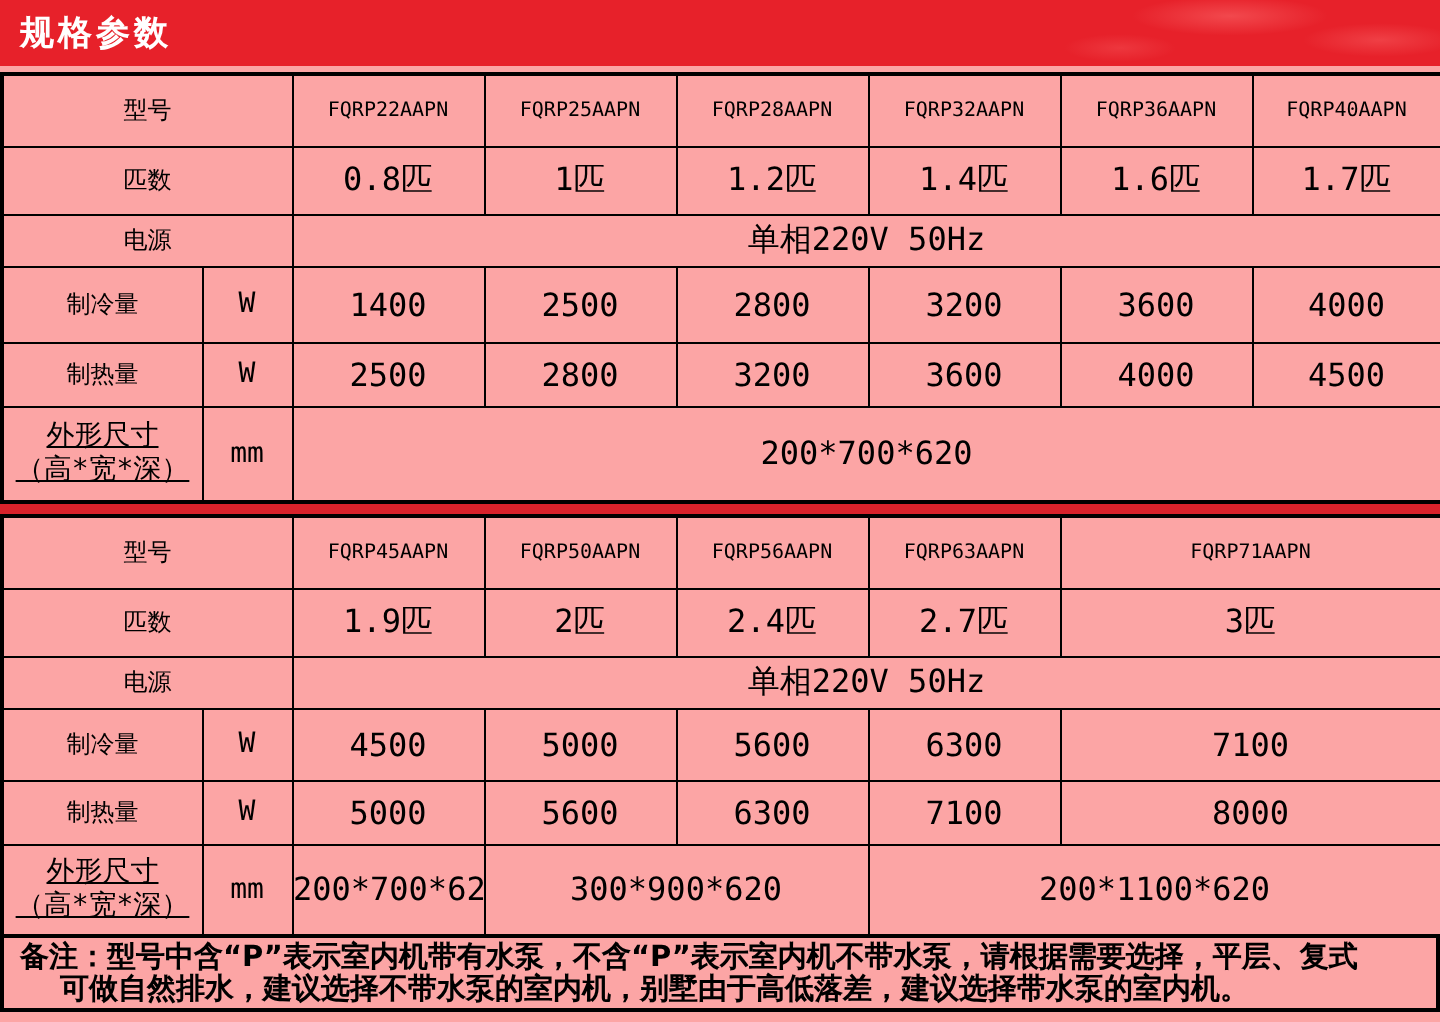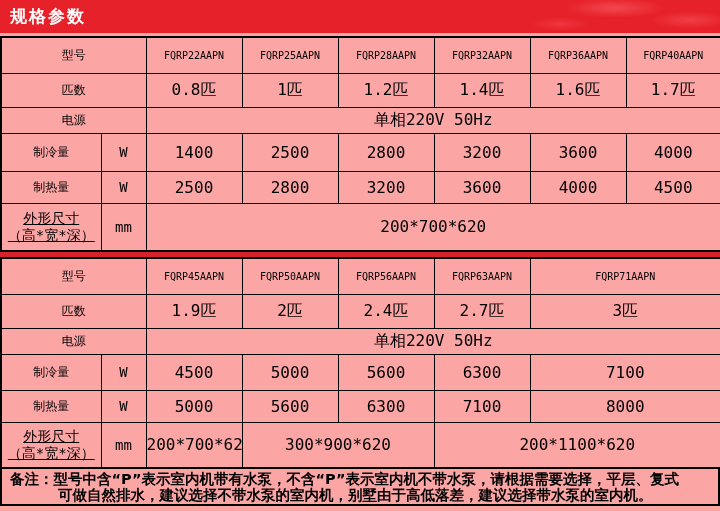--- a/index.html
+++ b/index.html
@@ -35,21 +35,21 @@
   td.model{font-size:10px;}
   td.val{font-size:16px;}
   td.dims-lbl{font-size:14px;line-height:17px;white-space:normal;text-decoration:underline;}
   .divider{height:5px;width:720px;background:#d7222b;}
   .note{
     width:706px;height:31px;border:2px solid #000;border-top:none;
     padding:2px 2px 2px 8px;
     font-family:"DejaVu Sans", sans-serif;font-weight:bold;
     font-size:14.5px;line-height:16px;white-space:nowrap;
   }
-  .note-line2{margin-left:48px;}
+  .note-line2{margin-left:20px;}
 </style>
 </head>
 <body>
 
 <div class="page">
 
   <div class="banner">
     <span class="banner-title">规格参数</span>
   </div>
 

